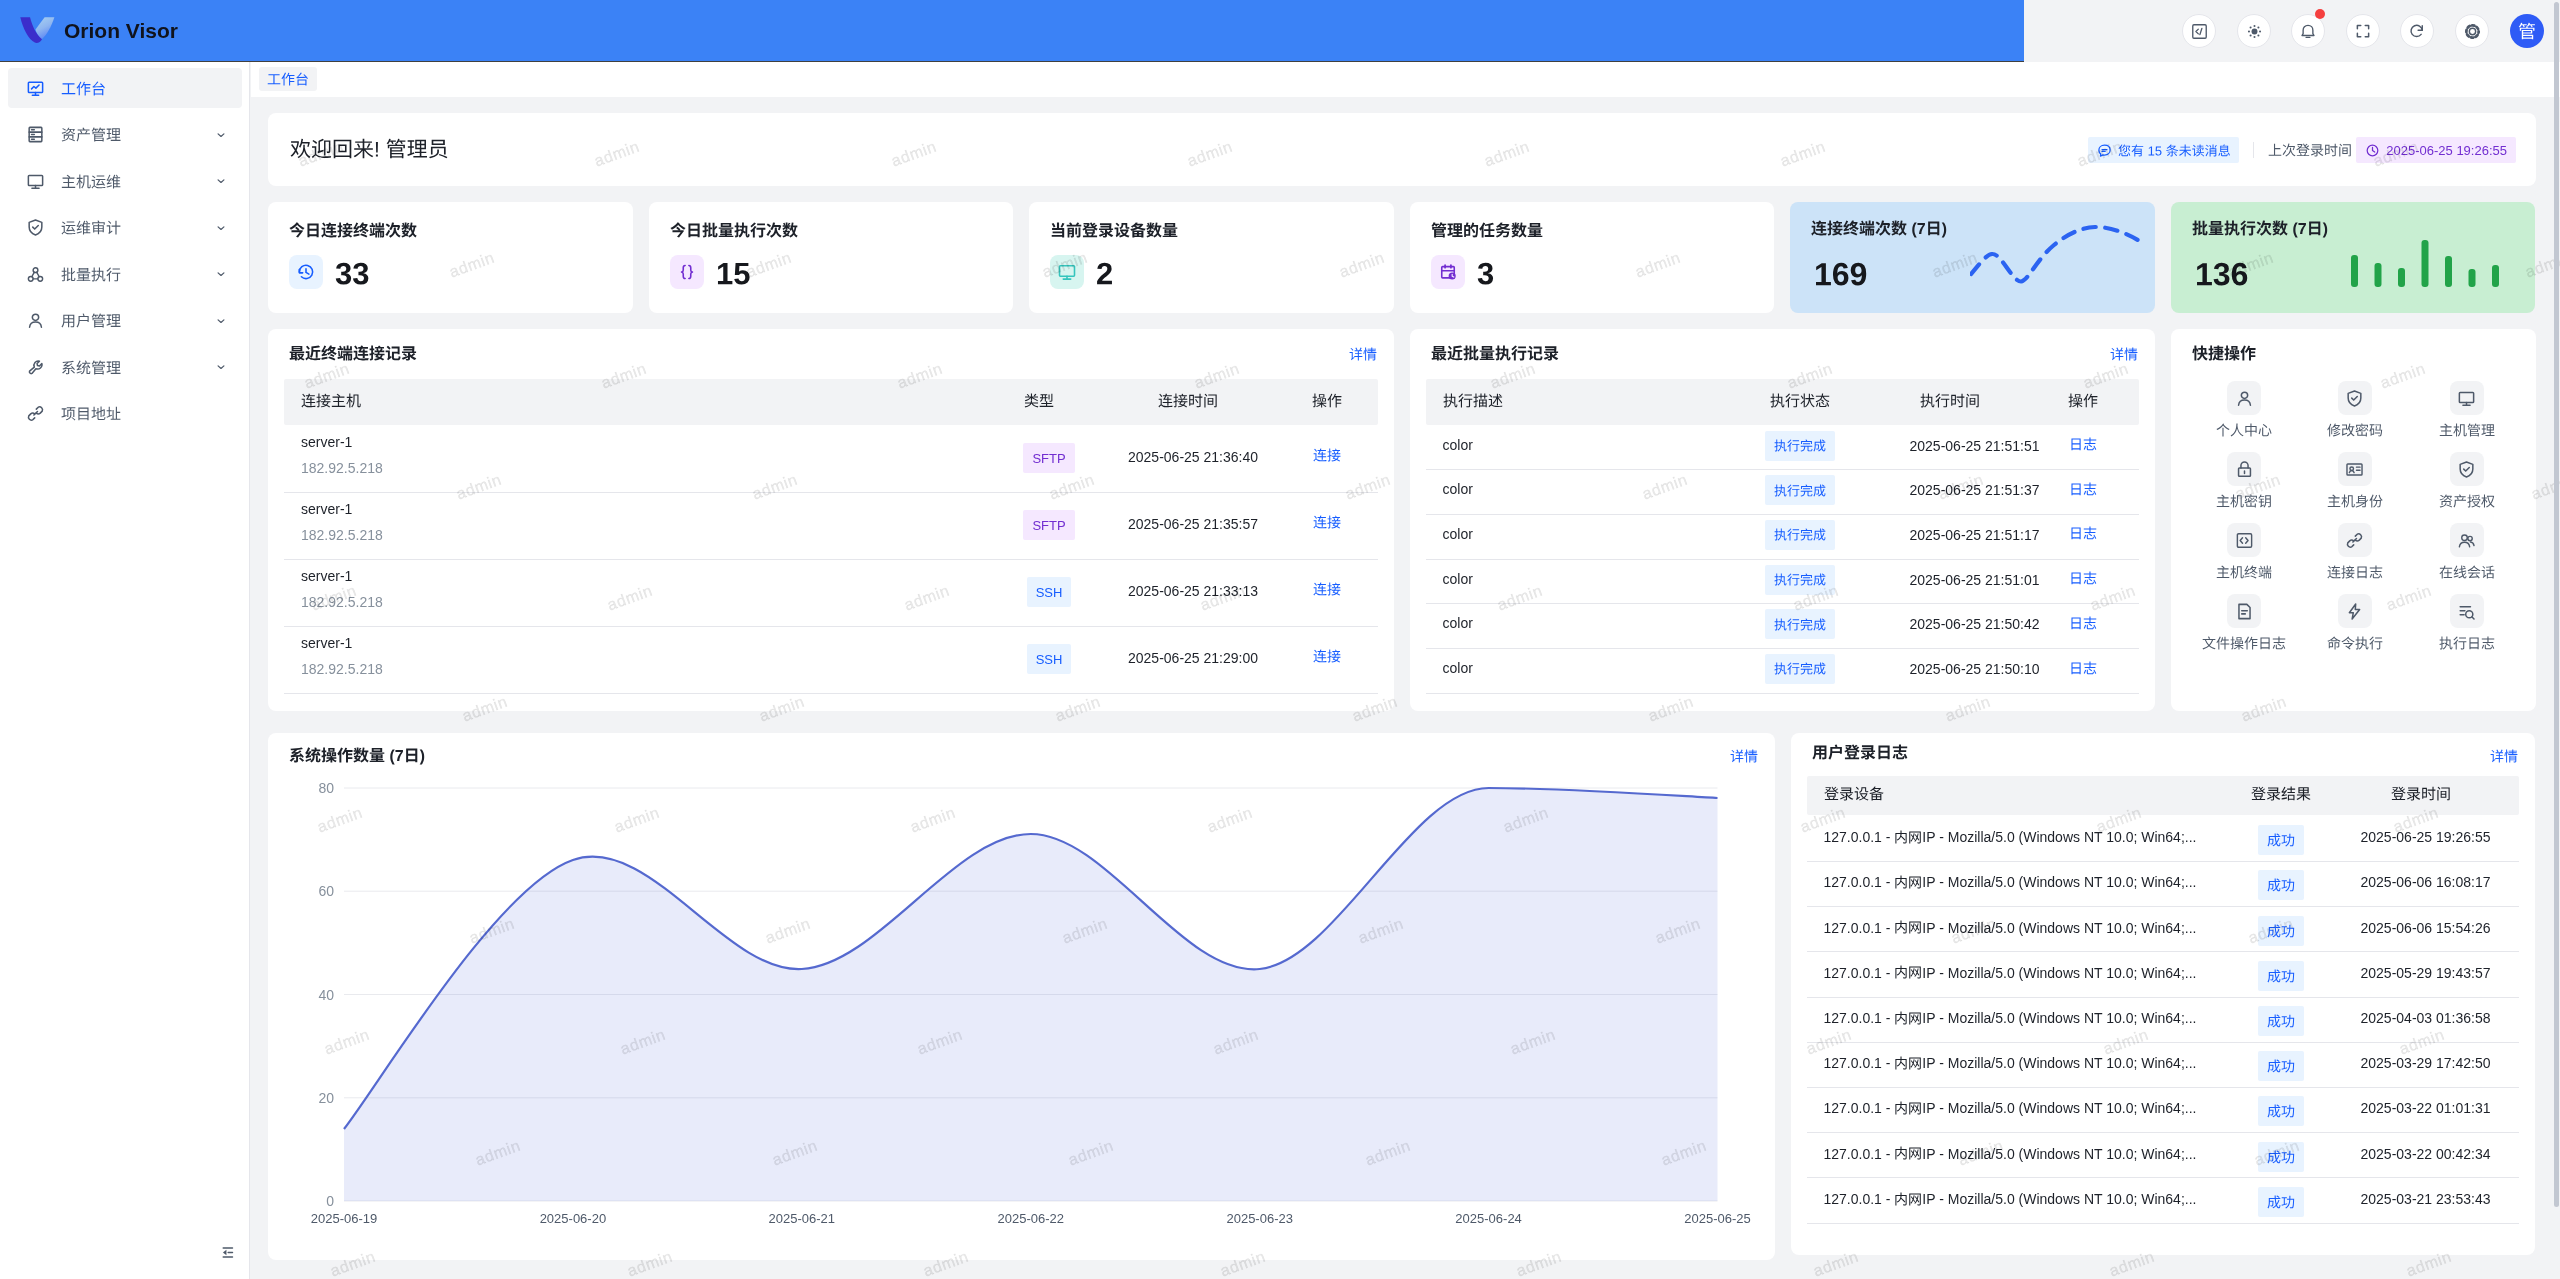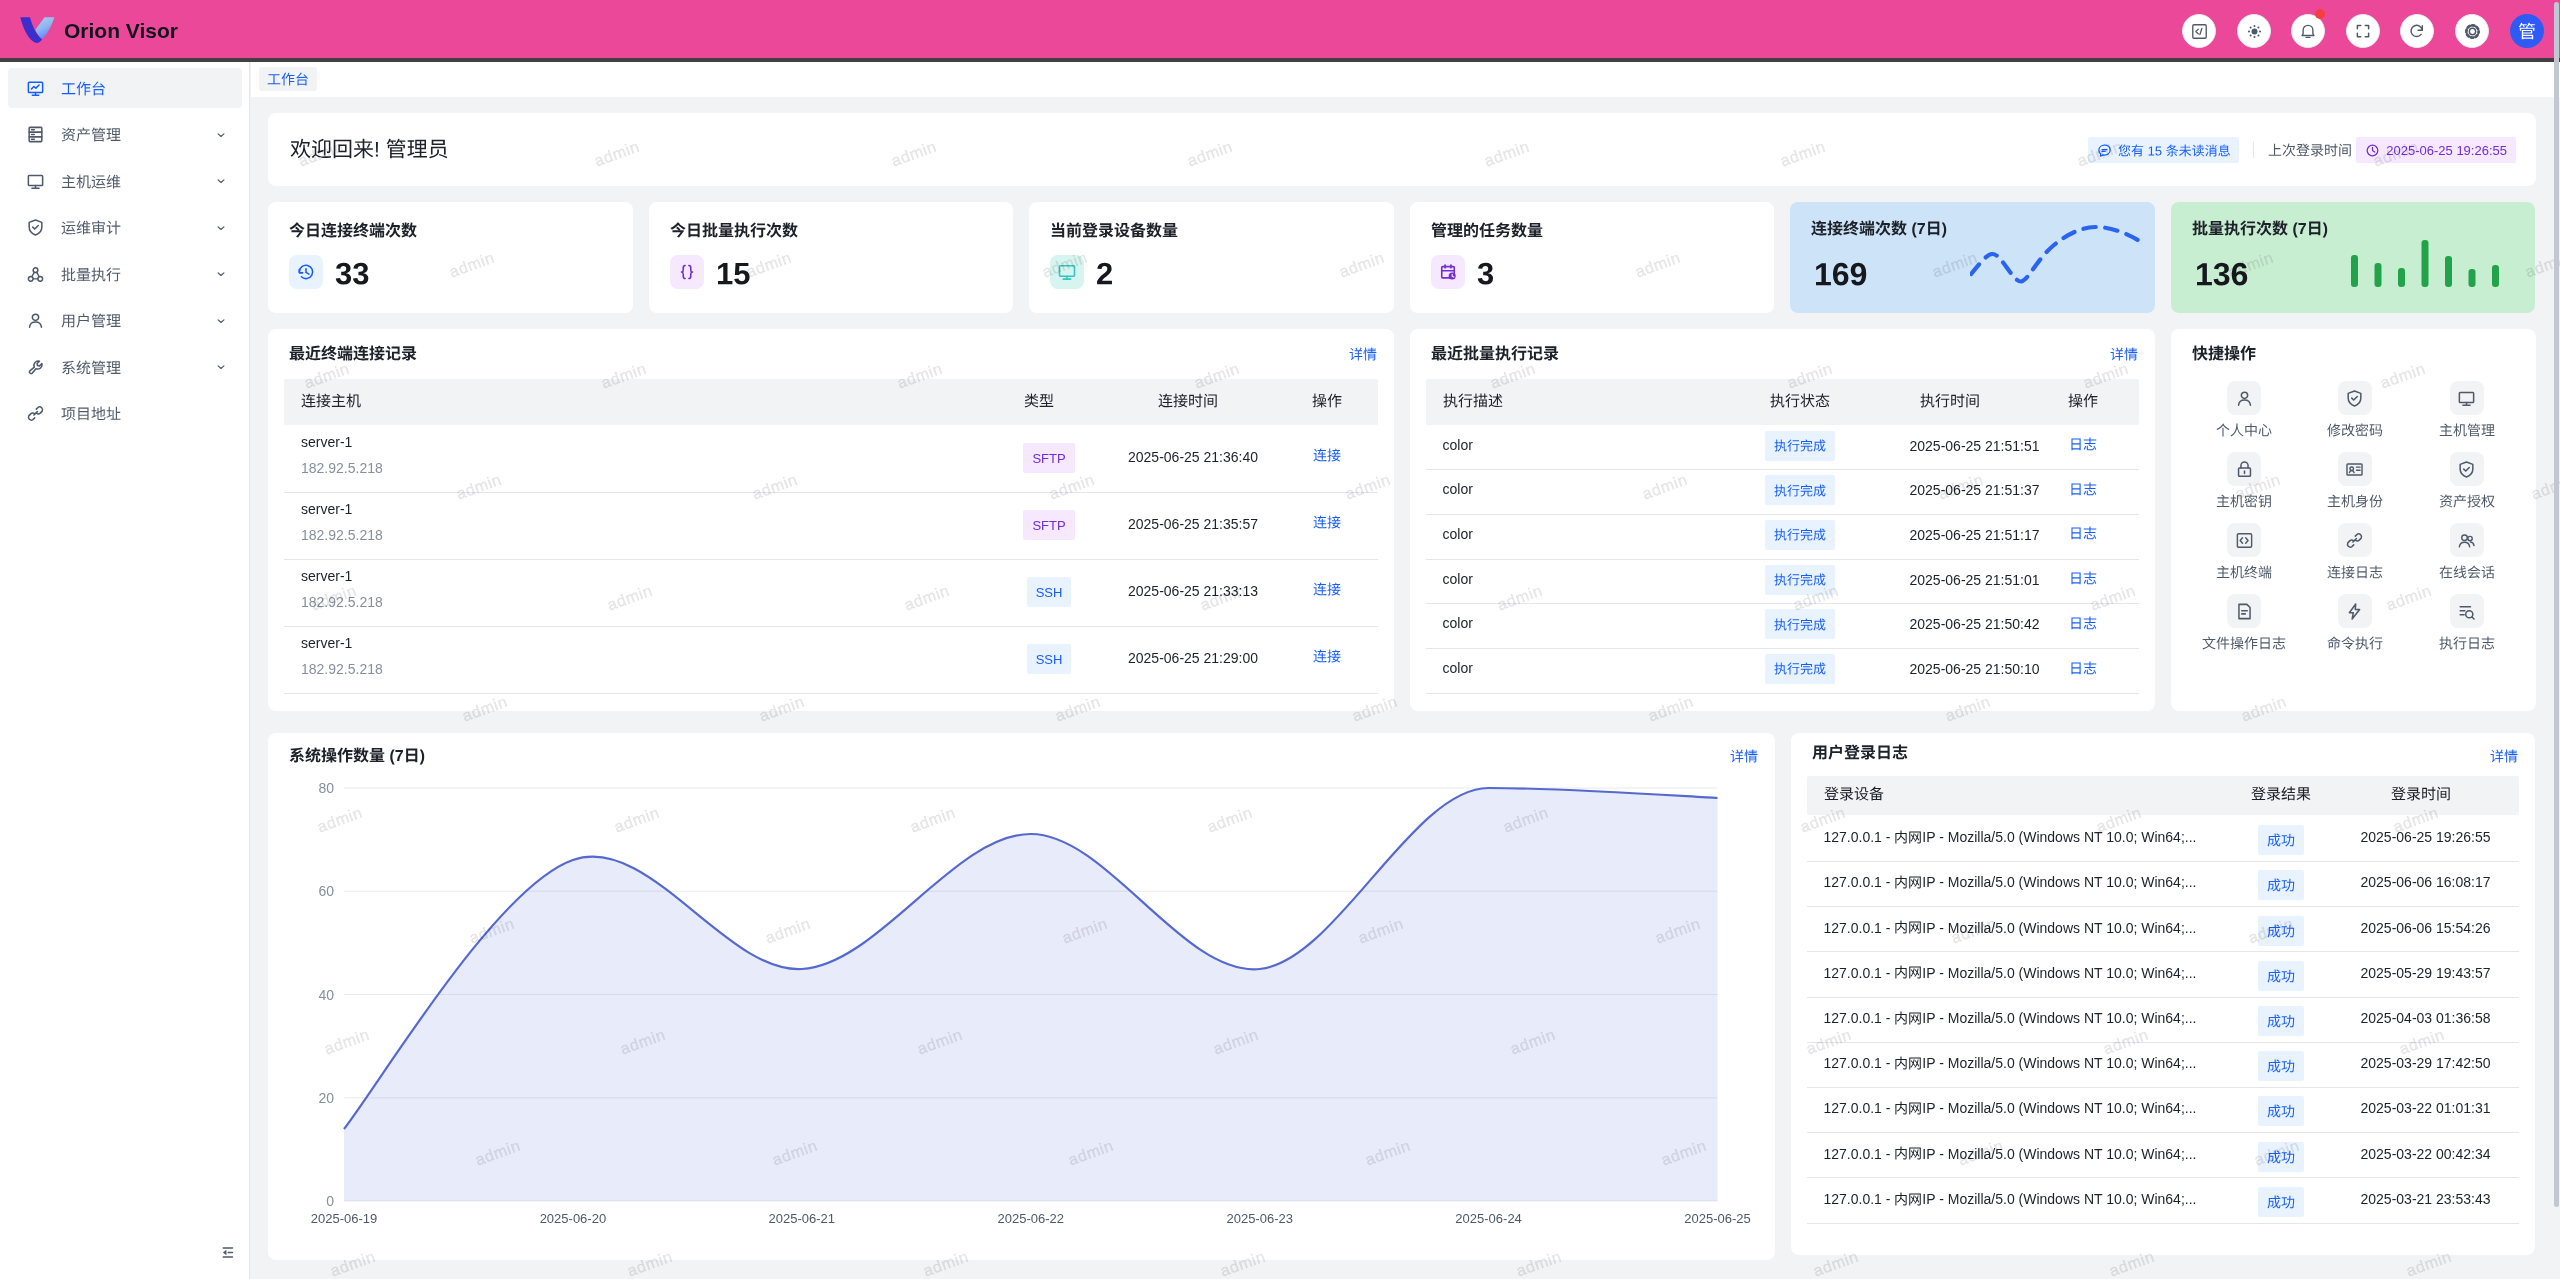--- a/index.html
+++ b/index.html
@@ -1,20 +1,20 @@
 <!DOCTYPE html>
 <html><head>
 <meta charset="utf-8">
 <style>
 *{margin:0;padding:0;box-sizing:border-box}
 html,body{width:2560px;height:1279px;overflow:hidden}
 body{font-family:"Liberation Sans",sans-serif;background:#f2f3f5;position:relative;color:#1d2129}
 .abs{position:absolute}
 svg.cj{display:inline-block;vertical-align:-0.12em;overflow:visible}
-.hdr{position:absolute;left:0;top:0;width:2560px;height:62px;background:#ec4899;border-bottom:4px solid #404040;z-index:30}
+.hdr{position:absolute;left:0;top:0;width:2024px;height:62px;background:#3b82f6;border-bottom:1px solid #404040;z-index:30}
 .side{position:absolute;left:0;top:62px;width:250px;bottom:0;background:#fff;border-right:1px solid #e5e6eb;z-index:20}
 .main{position:absolute;left:251px;top:62px;right:0;bottom:0;background:#f2f3f5}
 .crumb{position:absolute;left:251px;top:62px;right:0;height:35px;background:#fff;z-index:5}
 .card{position:absolute;background:#fff;border-radius:8px;z-index:2}
 .mitem{position:absolute;left:8px;width:234px;height:40px;border-radius:4px;display:flex;align-items:center;color:#4e5969;font-size:15px}
 .mitem .mi{margin-left:18px;margin-right:16px;display:flex}
 .mitem .chev{position:absolute;right:14px;display:flex}
 .mitem.on{background:#f2f3f5;color:#165dff}
 .hbtn{position:absolute;top:14px;width:34px;height:34px;border-radius:50%;border:1px solid #e5e6eb;background:#fff;display:flex;align-items:center;justify-content:center;color:#4e5969}
 .tag{display:inline-flex;align-items:center;justify-content:center;height:30px;border-radius:2px;font-size:13px;padding:0 9px}

